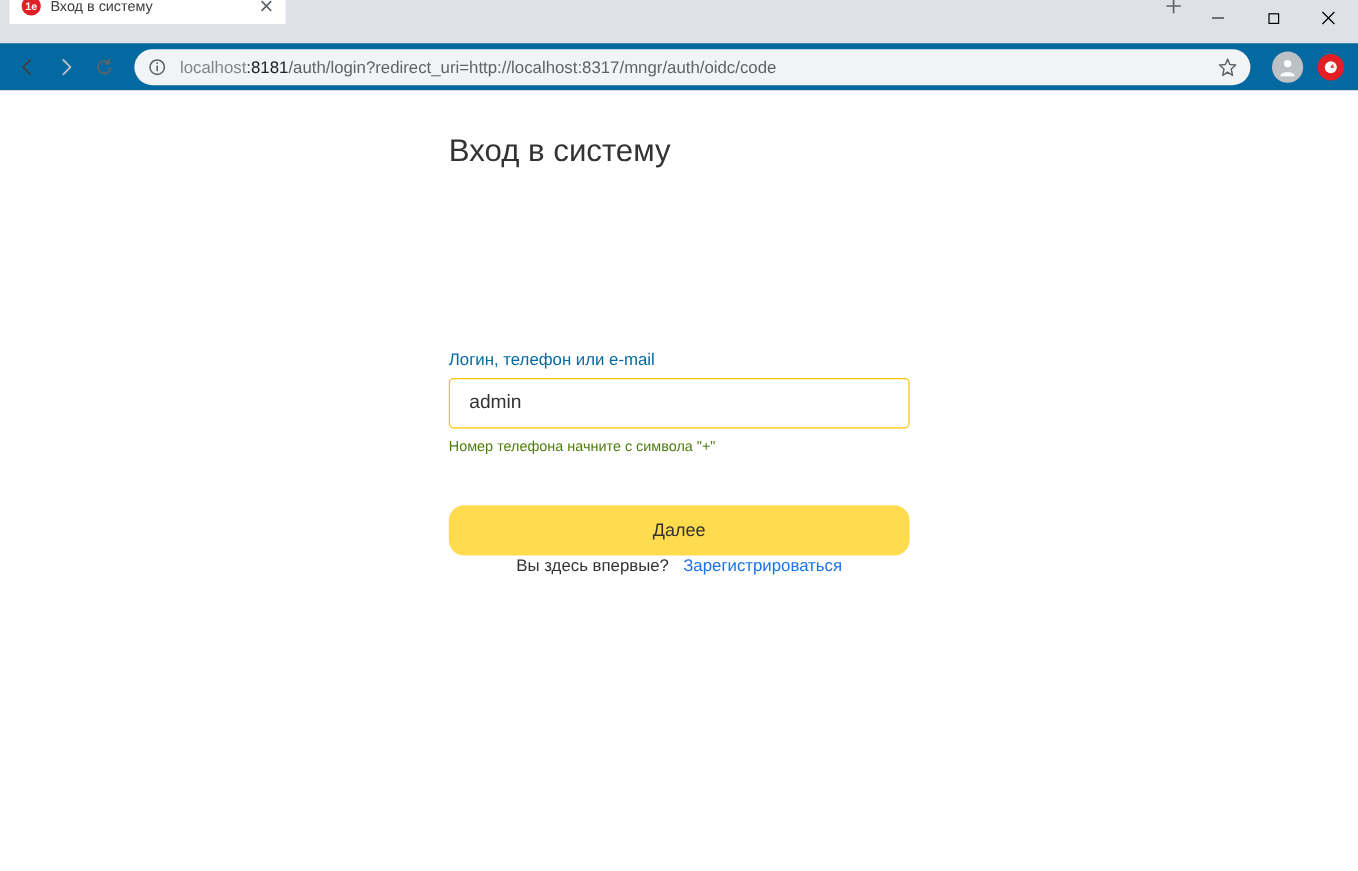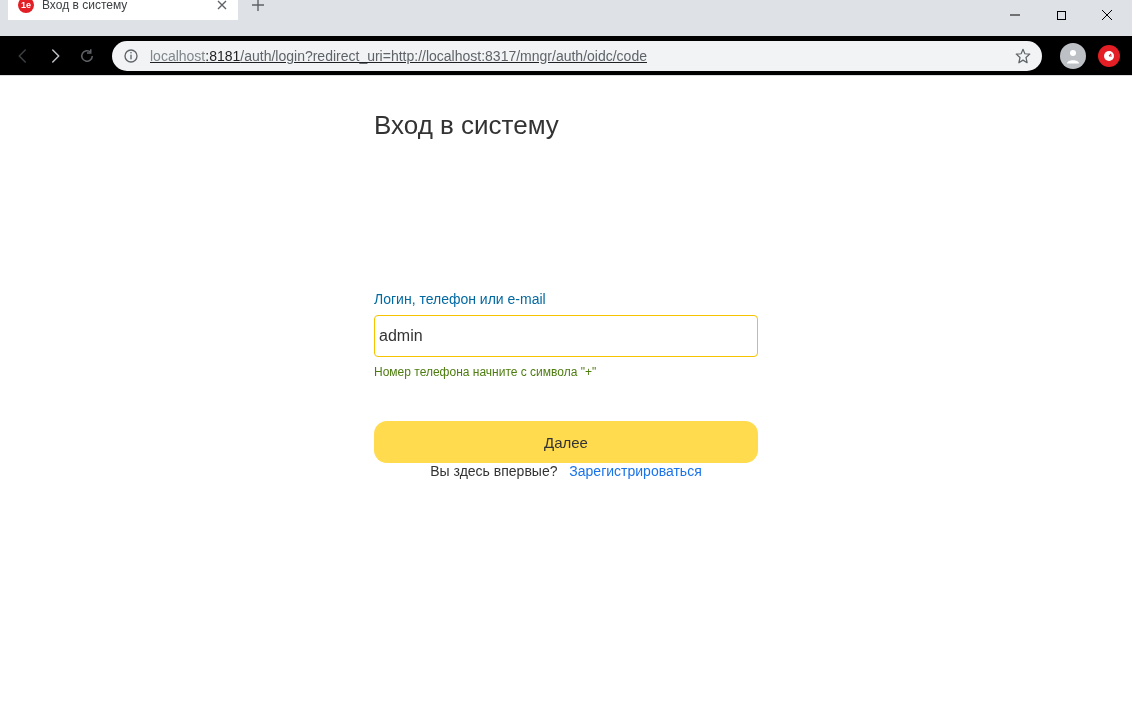--- a/index.html
+++ b/index.html
@@ -19,20 +19,21 @@
     display: flex;
     align-items: flex-start;
   }
   .tab-strip {
     display: flex;
     align-items: flex-end;
     height: 20px;
     padding-left: 8px;
     padding-top: 6px;
     flex: 1;
+    justify-content: space-between;
   }
   .tab {
     height: 30px;
     background: #ffffff;
     border-top-left-radius: 8px;
     border-top-right-radius: 8px;
     display: flex;
     align-items: center;
     padding: 0 8px 0 10px;
     min-width: 230px;
@@ -65,27 +66,26 @@
   }
   .win-btn {
     width: 46px; height: 30px;
     display:flex; align-items:center; justify-content:center;
     color:#000;
   }
 
   
   .toolbar {
     height: 40px;
-    background:#000000;
+    background:#0369a1;
     border-bottom:1px solid #dadce0;
     display:flex;
     align-items:center;
     padding: 0 8px;
     gap: 2px;
-    text-decoration: underline;
   }
   .nav-btn {
     width:30px; height:30px; display:flex; align-items:center; justify-content:center;
     color:#5f6368; border-radius:50%;
   }
   .nav-btn.enabled { color:#3c4043; }
   .omnibox {
     flex:1;
     height: 30px;
     background:#f1f3f4;
@@ -140,21 +140,21 @@
   .field-label {
     font-size: 14px;
     color:#0369a1;
     margin-bottom: 8px;
   }
   .text-input {
     width:100%;
     height:42px;
     border:1px solid #f5c300;
     border-radius:4px;
-    padding: 0 4px;
+    padding: 0 16px;
     font-size:16px;
     color:#333;
     outline:none;
     background:#fff;
   }
   .hint {
     font-size: 12px;
     color:#4d7c0f;
     margin-top:8px;
   }

